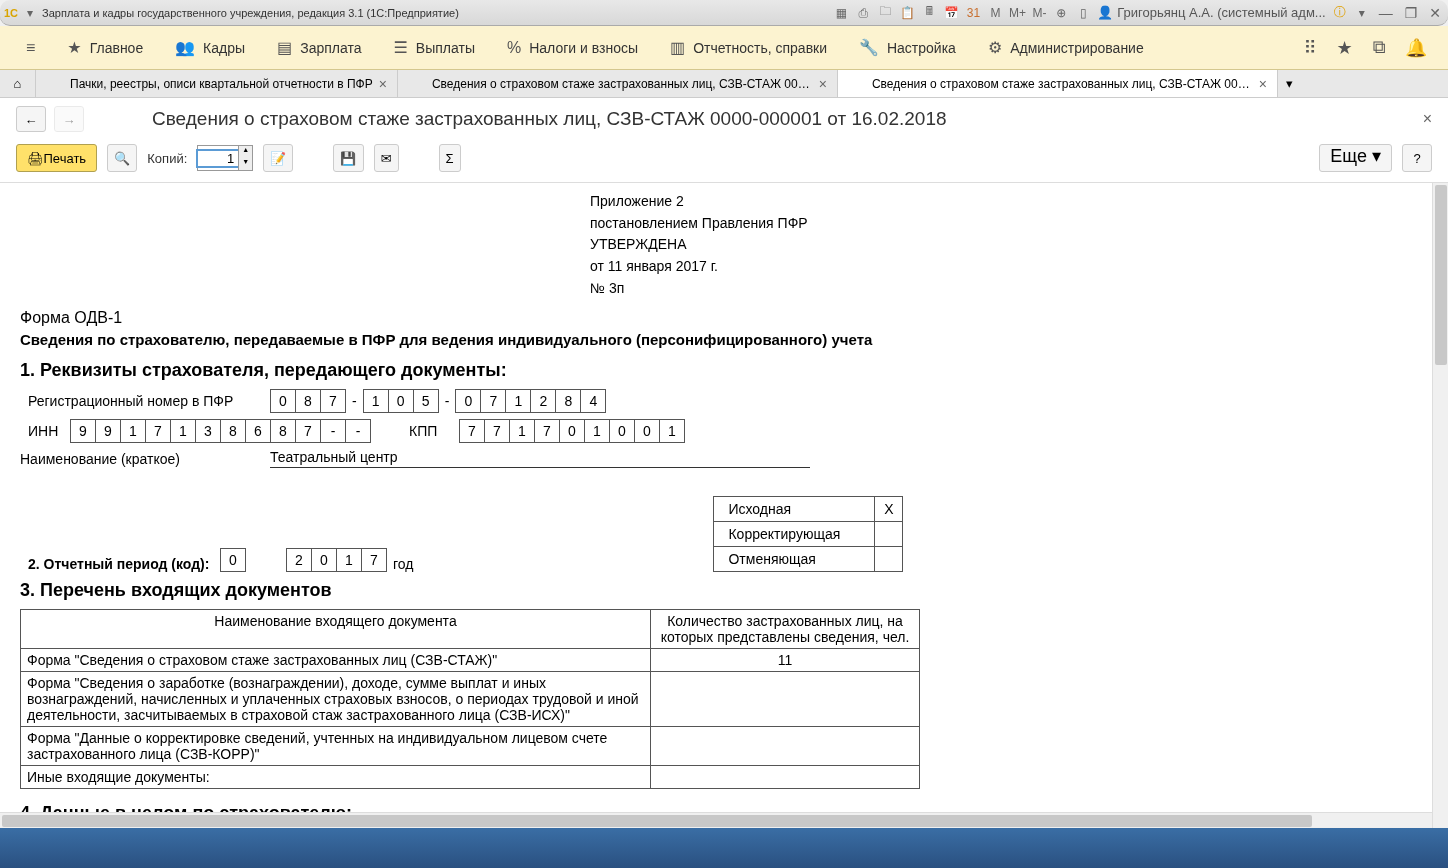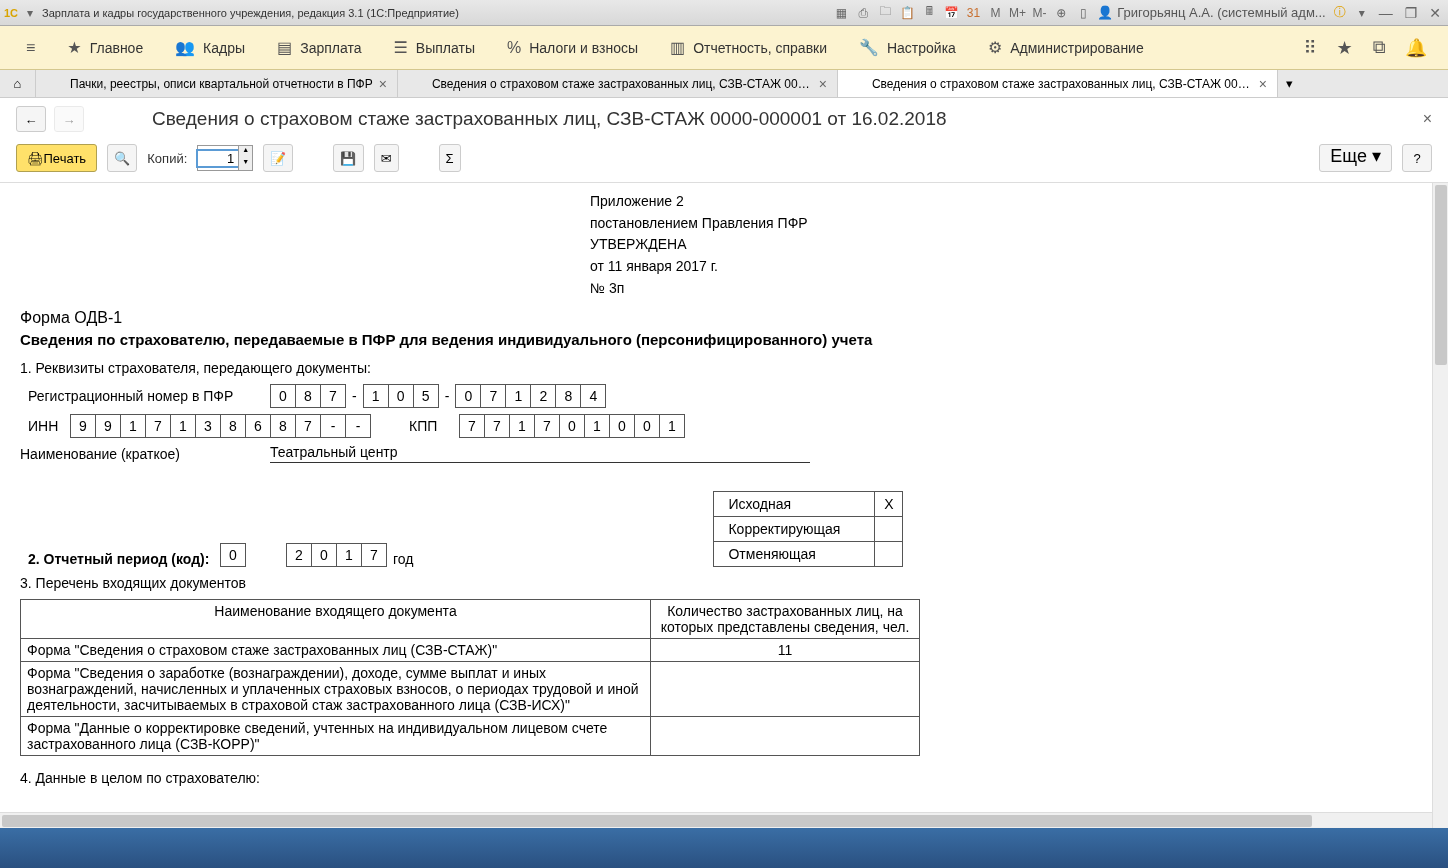--- a/index.html
+++ b/index.html
@@ -1,19 +1,19 @@
 <!DOCTYPE html>
 <html><head>
 <meta charset="utf-8">
 <style>
 * { margin: 0; padding: 0; box-sizing: border-box; }
 body { font-family: Arial, sans-serif; font-size: 13px; background: #f0f0f0; width: 1448px; height: 868px; overflow: hidden; }
 
 
-.titlebar { height: 26px; background: linear-gradient(#e8e8e8, #d8d8d8); border-bottom: 1px solid #aaa; display: flex; align-items: center; padding: 0 4px; }
+.titlebar { height: 26px; background: linear-gradient(#e8e8e8, #d8d8d8); border-bottom: 1px solid #aaa; display: flex; align-items: center; padding: 0 4px; border-radius: 10px; }
 .titlebar-left { display: flex; align-items: center; gap: 4px; flex: 1; }
 .titlebar-right { display: flex; align-items: center; gap: 6px; }
 .tb-icon { width: 16px; height: 16px; display: inline-flex; align-items: center; justify-content: center; color: #666; font-size: 12px; cursor: pointer; }
 .tb-1c { color: #d9a400; font-weight: bold; font-size: 11px; }
 .tb-text { font-size: 11px; color: #333; }
 .tb-user { color: #555; font-size: 13px; }
 .tb-wc { color: #666; font-size: 14px; cursor: pointer; padding: 0 3px; }
 
 
 .mainmenu { height: 44px; background: #fcf3d0; border-bottom: 1px solid #d4c78e; display: flex; align-items: center; padding: 0 10px; }
@@ -50,21 +50,21 @@
 .toolbar-spacer { flex: 1; }
 .more-btn { height: 28px; border: 1px solid #ccc; background: #f5f5f5; padding: 0 10px; border-radius: 3px; cursor: pointer; font-size: 18px; }
 .help-btn { height: 28px; width: 30px; border: 1px solid #ccc; background: #f5f5f5; border-radius: 3px; cursor: pointer; display: flex; align-items: center; justify-content: center; }
 
 
 .docwrap { flex: 1; overflow: auto; position: relative; }
 .doc { padding: 8px 20px 20px; font-size: 14px; color: #000; width: 1340px; }
 .approval { margin-left: 570px; margin-bottom: 10px; line-height: 1.55; }
 .form-name { font-size: 16px; margin-bottom: 4px; }
 .form-title { font-weight: bold; font-size: 15px; margin-bottom: 12px; }
-.sec-title { font-weight: normal; margin: 8px 0; font-size: 14px; }
+.sec-title { font-weight: bold; margin: 8px 0; font-size: 18px; }
 .row { display: flex; align-items: center; margin: 6px 0; gap: 0; }
 .lbl { font-size: 14px; }
 .cellgroup { display: flex; }
 .cell { width: 26px; height: 24px; border: 1px solid #555; display: flex; align-items: center; justify-content: center; font-size: 14px; margin-left: -1px; background: #fff; }
 .cell:first-child { margin-left: 0; }
 .dash { padding: 0 6px; font-size: 14px; }
 .shortname { border-bottom: 1px solid #333; padding: 0 0 2px 0; min-width: 540px; display: inline-block; }
 .type-table { border: 1px solid #555; margin-left: 30px; }
 .type-table .trow { display: flex; border-bottom: 1px solid #555; }
 .type-table .trow:last-child { border-bottom: none; }
@@ -325,20 +325,24 @@
               <td class="cnum">11</td>
             </tr>
             <tr>
               <td>Форма "Сведения о заработке (вознаграждении), доходе, сумме выплат и иных вознаграждений, начисленных и уплаченных страховых взносов, о периодах трудовой и иной деятельности, засчитываемых в страховой стаж застрахованного лица (СЗВ-ИСХ)"</td>
               <td class="cnum"></td>
             </tr>
             <tr>
               <td>Форма "Данные о корректировке сведений, учтенных на индивидуальном лицевом счете застрахованного лица (СЗВ-КОРР)"</td>
               <td class="cnum"></td>
             </tr>
+            <tr>
+              <td>Иные входящие документы:</td>
+              <td class="cnum"></td>
+            </tr>
           </tbody>
       </table>
 
       <div class="sec-title" style="margin-top:14px">4. Данные в целом по страхователю:</div>
     </div>
 
     <div class="scrollbar-v">
         <div class="thumb"></div>
       </div>
     <div class="scrollbar-h">

